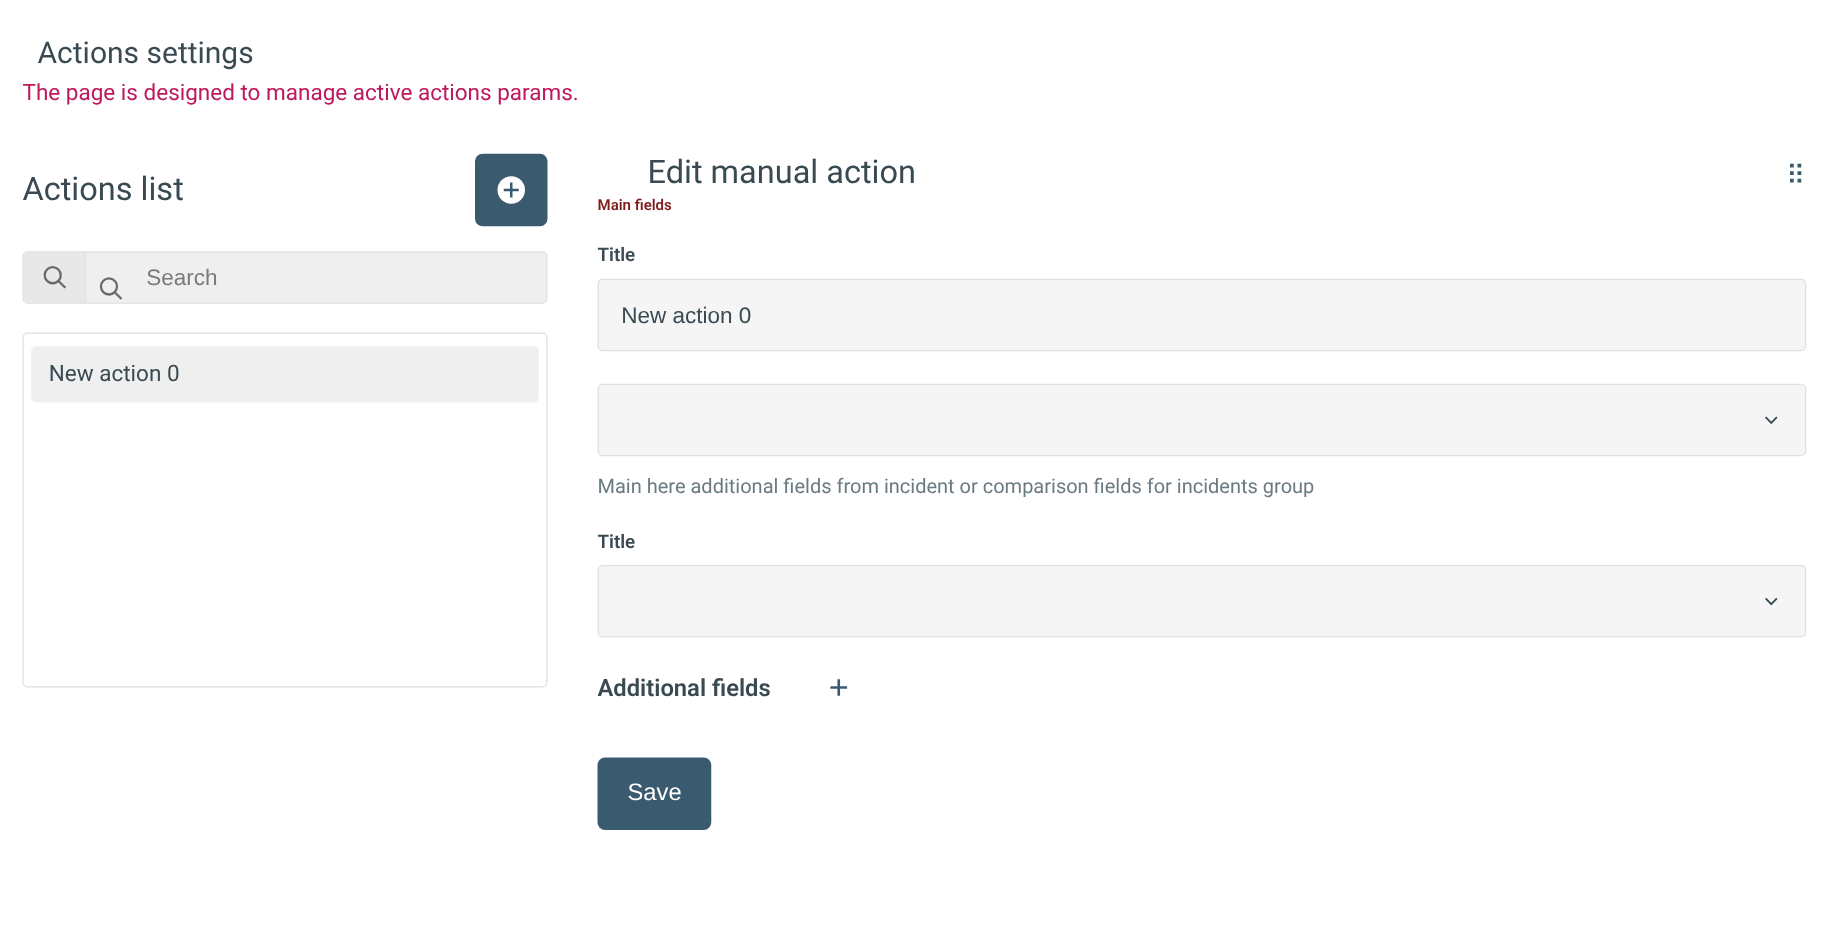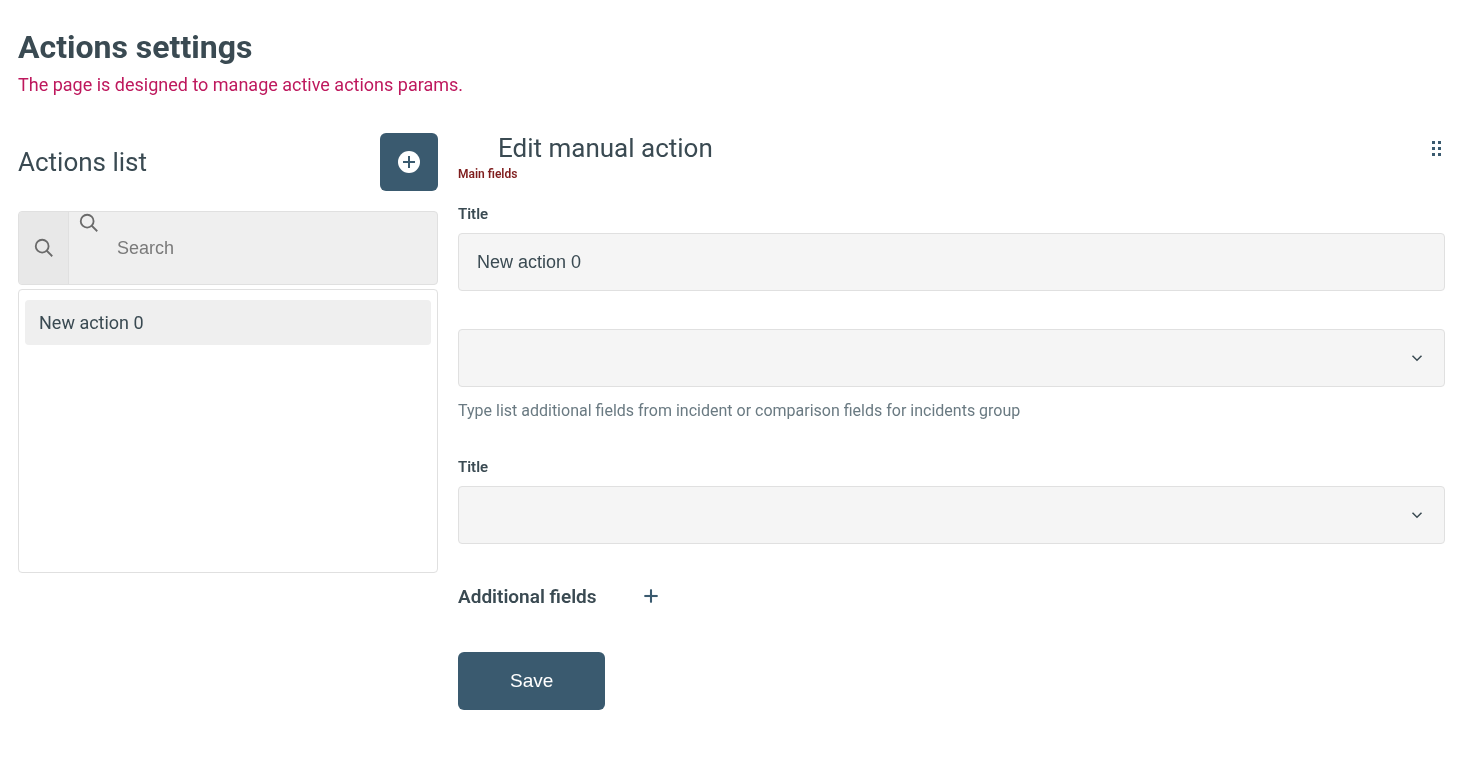--- a/index.html
+++ b/index.html
@@ -12,33 +12,34 @@
       background: #ffffff;
       color: #3a4a52;
       width: 1463px;
       height: 757px;
       overflow: hidden;
     }
     .page {
       padding: 28px 18px 18px 18px;
     }
     .page-title {
-      font-size: 32px;
-      font-weight: 700;
+      font-size: 24px;
+      font-weight: 400;
       color: #3a4a52;
       margin-bottom: 8px;
+      margin-left: 12px;
     }
     .page-subtitle {
       font-size: 18px;
       color: #be185d;
       margin-bottom: 38px;
     }
     .content {
       display: flex;
-      gap: 20px;
+      gap: 40px;
     }
     
     .sidebar {
       width: 420px;
       flex-shrink: 0;
     }
     .sidebar-header {
       display: flex;
       align-items: center;
       justify-content: space-between;
@@ -58,26 +59,26 @@
       display: flex;
       align-items: center;
       justify-content: center;
       cursor: pointer;
     }
     .add-button svg {
       fill: #ffffff;
     }
     .search-bar {
       display: flex;
-      align-items: flex-start;
+      align-items: flex-end;
       background: #efefef;
       border: 1px solid #e0e0e0;
       border-radius: 4px;
-      height: 74px;
-      margin-bottom: 4px;
+      height: 42px;
+      margin-bottom: 23px;
     }
     .search-icon-box {
       width: 50px;
       height: 100%;
       display: flex;
       align-items: center;
       justify-content: center;
       background: #e8e8e8;
       border-right: 1px solid #e0e0e0;
       border-radius: 4px 0 0 4px;
@@ -166,21 +167,21 @@
       height: 3px;
       background: #3a5a6f;
     }
     .section-title {
       font-size: 12px;
       font-weight: 600;
       color: #7f1d1d;
       margin-bottom: 24px;
     }
     .field-group {
-      margin-bottom: 38px;
+      margin-bottom: 26px;
     }
     .field-label {
       font-size: 15px;
       font-weight: 600;
       color: #3a4a52;
       margin-bottom: 10px;
       display: block;
     }
     .text-input {
       width: 100%;
@@ -234,21 +235,21 @@
       padding: 4px;
     }
     .plus-button svg {
       stroke: #3a5a6f;
     }
     .save-button {
       background: #3a5a6f;
       color: #ffffff;
       border: none;
       border-radius: 6px;
-      padding: 18px 52px;
+      padding: 18px 24px;
       font-size: 19px;
       cursor: pointer;
     }
   </style>
 </head>
 <body>
 
 <div class="page">
   <h1 class="page-title">Actions settings</h1>
   <p class="page-subtitle">The page is designed to manage active actions params.</p>
@@ -313,21 +314,21 @@
         <label class="field-label">Title</label>
         <input class="text-input" type="text" value="New action 0" style="">
       </div>
 
       <div class="field-group">
         <div class="select-input">
           <svg width="18" height="18" viewBox="0 0 24 24" fill="none" stroke-width="2">
             <polyline points="6 9 12 15 18 9"></polyline>
           </svg>
         </div>
-        <p class="helper-text">Type list additional fields from incident or comparison fields for incidents group</p>
+        <p class="helper-text">Main here additional fields from incident or comparison fields for incidents group</p>
       </div>
 
       <div class="field-group">
         <label class="field-label">Title</label>
         <div class="select-input">
           <svg width="18" height="18" viewBox="0 0 24 24" fill="none" stroke-width="2">
             <polyline points="6 9 12 15 18 9"></polyline>
           </svg>
         </div>
       </div>

